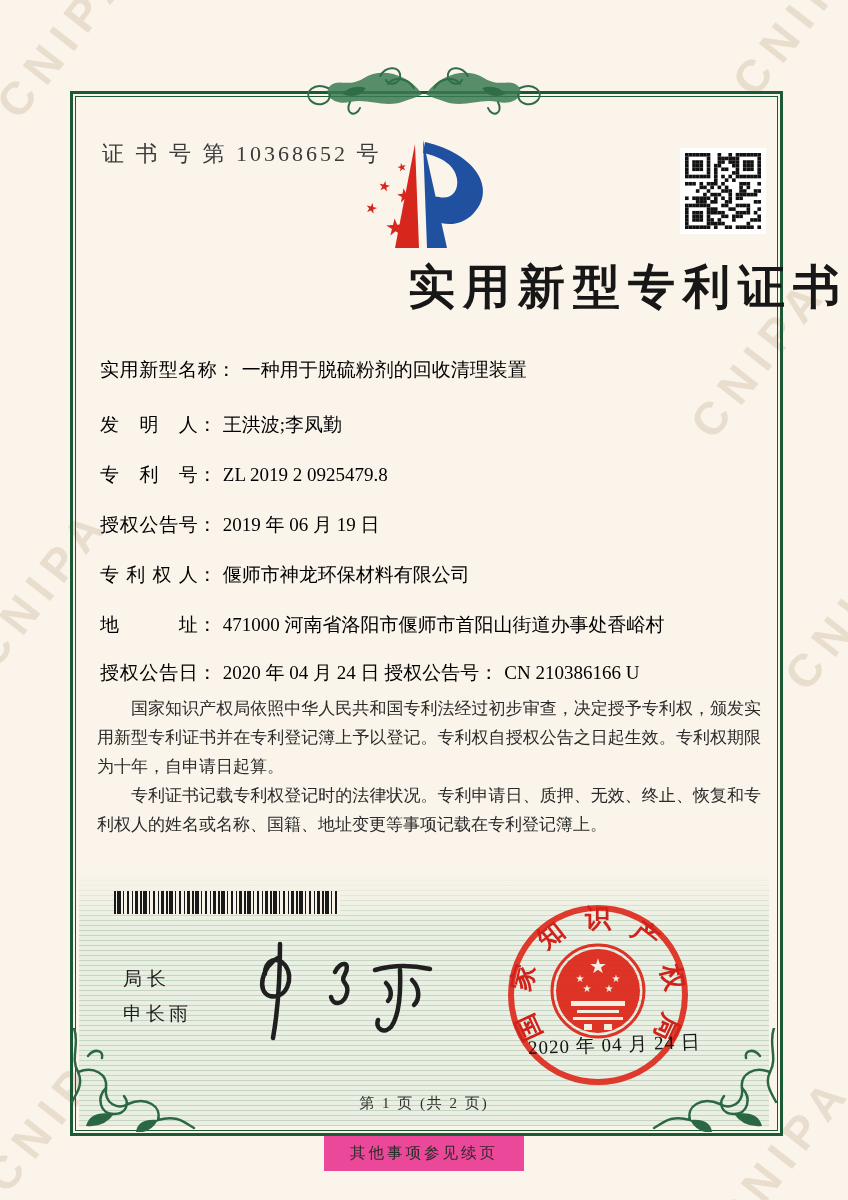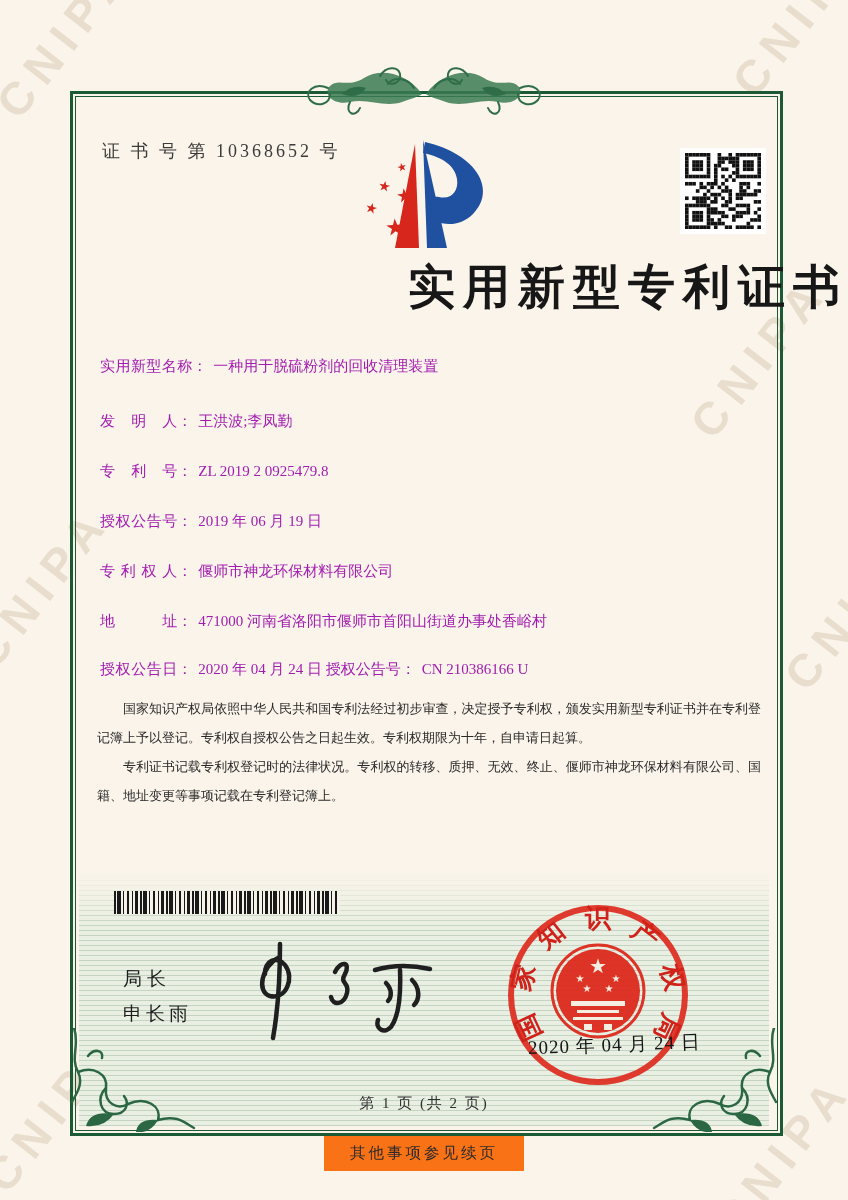--- a/index.html
+++ b/index.html
@@ -12,48 +12,48 @@
   
   .frame{position:absolute;left:70px;top:91px;width:707px;height:1039px;
          border:3px solid #1c5a36;}
   .frame::after{content:"";position:absolute;inset:2px;border:1px solid #1c5a36;}
   
   .waves{position:absolute;left:79px;top:872px;width:690px;height:254px;
          background-color:#e9efe2;
          background-image:repeating-linear-gradient(0deg, rgba(110,150,115,.30) 0 1px, transparent 1px 5px);}
   .waves::before{content:"";position:absolute;inset:0;
          background:linear-gradient(180deg,#faf4ea 0,rgba(250,244,234,0) 55px);}
-  .certno{left:102px;top:139px;font-size:18px;letter-spacing:3px;color:#3b3b3b;}
+  .certno{left:102px;top:139px;font-size:22px;letter-spacing:3px;color:#3b3b3b;}
   .title{left:0;top:256px;width:848px;text-align:right;font-size:47px;font-weight:700;
          letter-spacing:8px;color:#171717;}
   
-  .frow{position:absolute;left:100px;font-size:15px;white-space:nowrap;color:#a21caf;}
+  .frow{position:absolute;left:100px;font-size:19px;white-space:nowrap;color:#000000;}
   .flabel{display:inline-block;width:5.15em;text-align:justify;text-align-last:justify;}
   .flabel.wide{width:6.15em;}
   .fvalue{margin-left:6px;}
   .fpair2{}
   
-  .paras{left:97px;top:694px;width:664px;font-size:13px;line-height:29px;
+  .paras{left:97px;top:694px;width:664px;font-size:17px;line-height:29px;
          text-align:justify;color:#2a2a2a;}
   .paras p{margin:0;text-indent:2em;}
   
   .barcode{left:114px;top:891px;width:226px;height:23px;
     background:repeating-linear-gradient(90deg,
       #191919 0 2px,#f6f2e8 2px 3px,#191919 3px 7px,#f6f2e8 7px 9px,
       #191919 9px 10px,#f6f2e8 10px 13px,#191919 13px 15px,#f6f2e8 15px 18px,
       #191919 18px 19px,#f6f2e8 19px 21px,#191919 21px 24px,#f6f2e8 24px 26px);}
   .director{left:123px;top:966px;font-size:19px;letter-spacing:5px;color:#1d1d1d;}
   .director-name{left:123px;top:1001px;font-size:19px;letter-spacing:4px;color:#1d1d1d;text-align:center;}
   .sig-svg{left:240px;top:938px;}
   .seal-svg{left:504px;top:901px;}
   .seal-date{left:528px;top:1032px;font-size:19px;letter-spacing:1px;color:#161616;
              transform:rotate(-2deg);white-space:nowrap;}
   .pagenum{left:0;top:1094px;width:848px;text-align:center;font-size:15px;
            letter-spacing:2px;color:#2f2f2f;}
-  .footnote{left:424px;top:1136px;transform:translateX(-50%);background:#f97316;
+  .footnote{left:424px;top:1136px;transform:translateX(-50%);background:#ec4899;
             padding:7px 26px;font-size:15.5px;letter-spacing:3px;color:#2a2a2a;white-space:nowrap;}
   .qr-box{left:680px;top:148px;width:86px;height:86px;background:#fff;
           display:flex;align-items:center;justify-content:center;}
   .logo-box{left:345px;top:128px;width:158px;height:128px;}
   .star{position:absolute;color:#d7271d;line-height:1;}
   .orn-top{left:294px;top:62px;}
   .orn-bl{left:64px;top:1028px;}
   .orn-br{left:652px;top:1028px;transform:scaleX(-1);}
   .seal-char{font-family:"Liberation Serif",serif;font-weight:700;}
 </style>
@@ -380,21 +380,21 @@
 <div class="frow" style="top:612px">
   <span class="flabel">地址</span><span>：</span><span class="fvalue">471000 河南省洛阳市偃师市首阳山街道办事处香峪村</span>
 </div>
 <div class="frow" style="top:660px">
   <span><span class="flabel">授权公告日</span><span>：</span><span class="fvalue">2020 年 04 月 24 日</span></span>
   <span class="fpair2"><span>授权公告号</span><span>：</span><span class="fvalue">CN 210386166 U</span></span>
 </div>
 
 <div class="abs paras">
   <p>国家知识产权局依照中华人民共和国专利法经过初步审查，决定授予专利权，颁发实用新型专利证书并在专利登记簿上予以登记。专利权自授权公告之日起生效。专利权期限为十年，自申请日起算。</p>
-  <p>专利证书记载专利权登记时的法律状况。专利权的转移、质押、无效、终止、偃师市神龙环保材料有限公司、国籍、地址变更等事项记载在专利登记簿上。</p>
+  <p>专利证书记载专利权登记时的法律状况。专利申请日、质押、无效、终止、恢复和专利权人的姓名或名称、国籍、地址变更等事项记载在专利登记簿上。</p>
 </div>
 
 <div class="abs barcode"></div>
 
 <div class="abs director">局长</div>
 <div class="abs director-name">申长雨</div>
 
 <svg class="abs sig-svg" width="210" height="105" viewBox="0 0 210 105">
   <g fill="none" stroke="#1f1f1f" stroke-width="4.5" stroke-linecap="round">
     <path d="M38,20 C22,28 16,54 30,58 C46,62 55,40 45,27 C37,17 24,23 25,36"></path>

